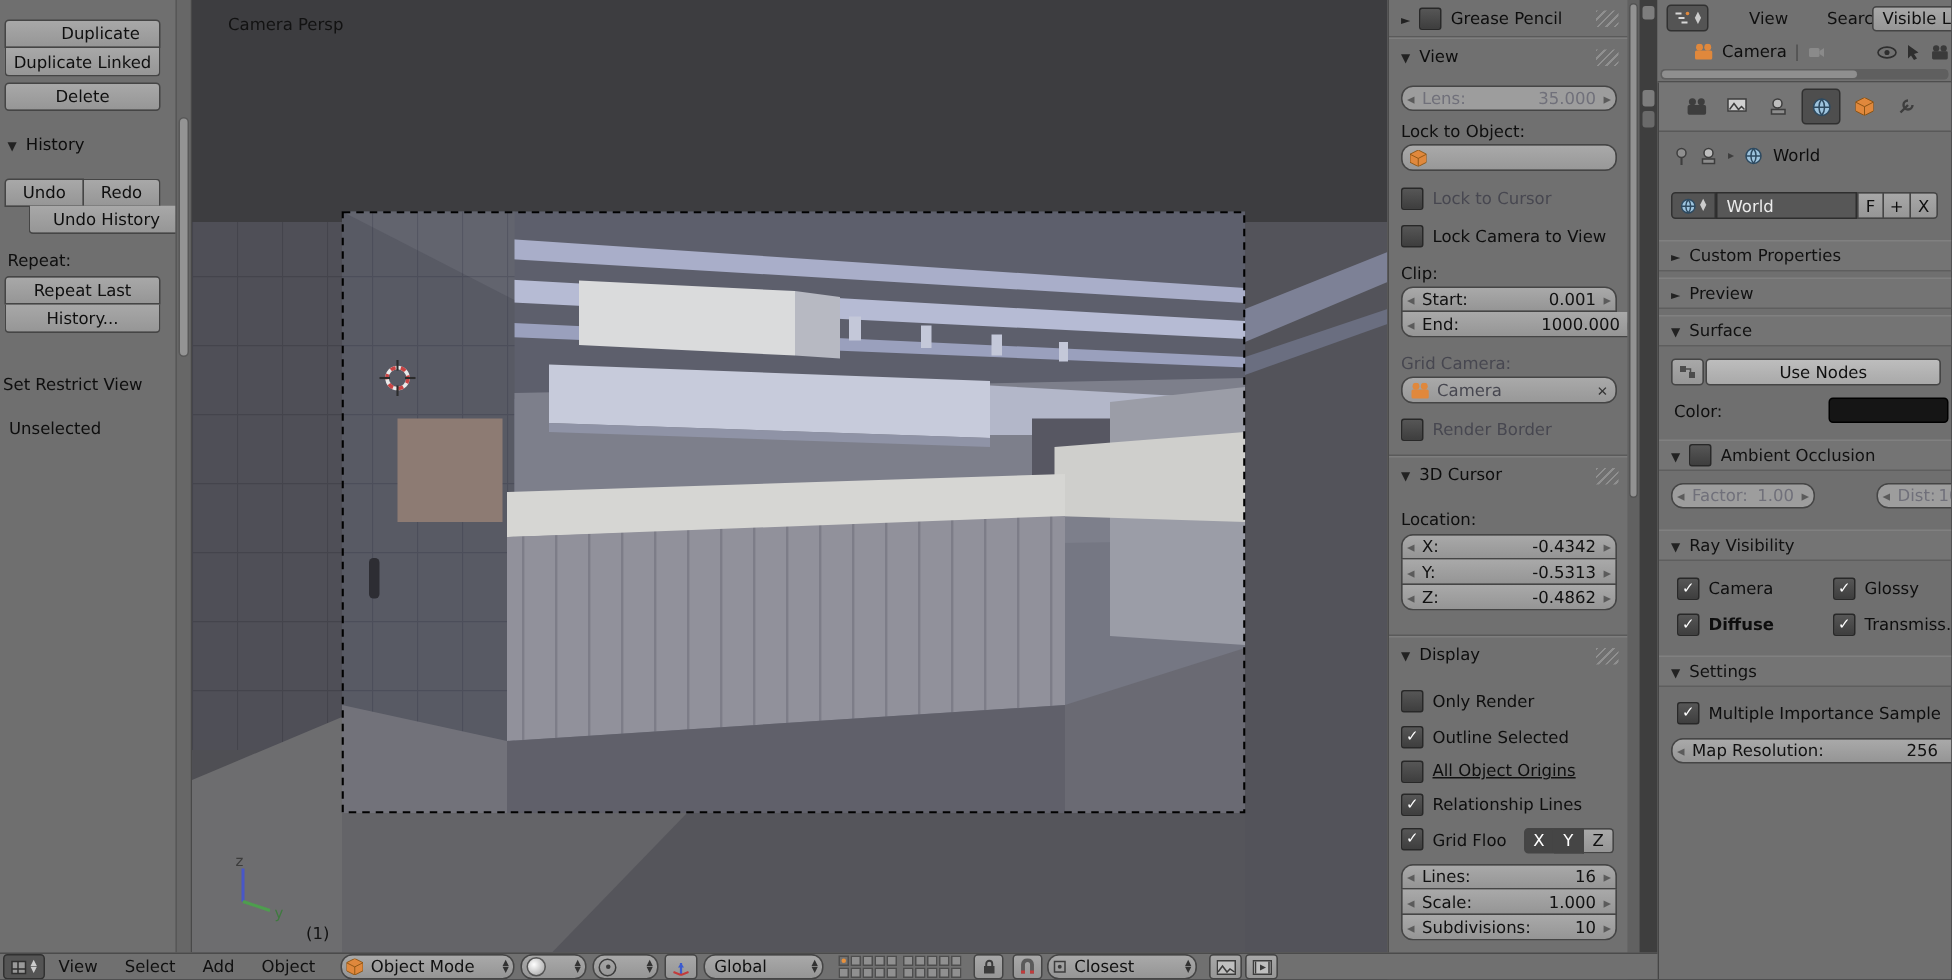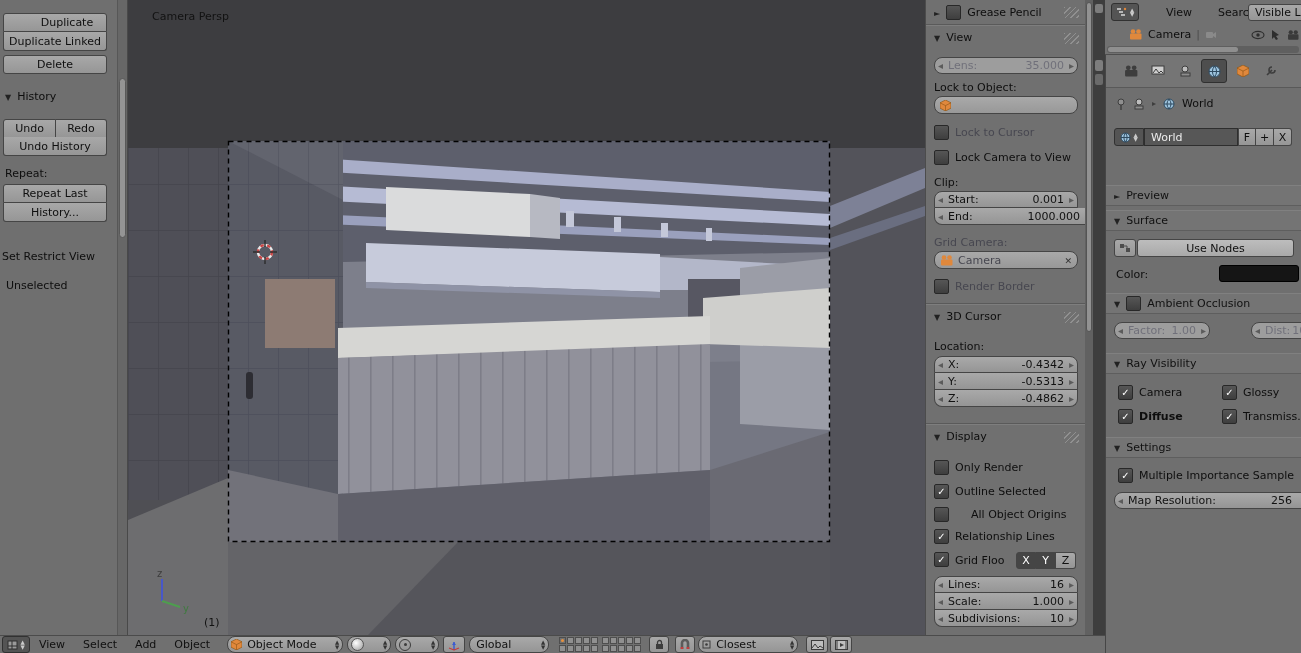--- a/index.html
+++ b/index.html
@@ -70,21 +70,21 @@
     <div class="a hdrP" style="left:5px;top:90px;">
       <span class="tri-d"></span>
       <span>History</span>
     </div>
     <div class="a btn" style="left:3px;top:119px;width:53px;border-radius:3px 0 0 0;">
       <span>Undo</span>
       </div>
     <div class="a btn" style="left:56px;top:119px;width:51px;border-radius:0 3px 0 0;border-left:0;">
       <span>Redo</span>
       </div>
-    <div class="a btn" style="left:3px;top:137px;width:104px;border-radius:0 0 3px 3px;border-top:0;">
+    <div class="a btn" style="left:19px;top:137px;width:104px;border-radius:0 0 3px 3px;border-top:0;">
       <span>Undo History</span>
       </div>
 
     <div class="a lbl" style="left:5px;top:167px;">Repeat:</div>
     <div class="a btn" style="left:3px;top:184px;width:104px;border-radius:3px 3px 0 0;">
       <span>Repeat Last</span>
       </div>
     <div class="a btn" style="left:3px;top:203px;width:104px;border-radius:0 0 3px 3px;border-top:0;">
       <span>History...</span>
       </div>
@@ -286,21 +286,21 @@
     <div class="a hatch" style="left:138px;top:432px;"></div>
 
     <div class="a" style="left:8px;top:460px;display:flex;gap:6px;align-items:center;">
       <span class="chk"></span>
       <span class="lbl">Only Render</span>
     </div>
     <div class="a" style="left:8px;top:484px;display:flex;gap:6px;align-items:center;">
       <span class="chk on"></span>
       <span class="lbl">Outline Selected</span>
     </div>
-    <div class="a" style="left:8px;top:507px;display:flex;gap:22px;align-items:center;">
+    <div class="a" style="left:8px;top:507px;display:flex;gap:6px;text-decoration:underline;">
       <span class="chk"></span>
       <span class="lbl">All Object Origins</span>
     </div>
     <div class="a" style="left:8px;top:529px;display:flex;gap:6px;align-items:center;">
       <span class="chk on"></span>
       <span class="lbl">Relationship Lines</span>
     </div>
     <div class="a" style="left:8px;top:552px;display:flex;gap:6px;align-items:flex-end;">
       <span class="chk on"></span>
       <span class="lbl">Grid Floo</span>
@@ -466,20 +466,24 @@
     <div class="a btn" style="left:132px;top:73px;width:18px;height:18px;border-radius:0;">
       <span>F</span>
       </div>
     <div class="a btn" style="left:150px;top:73px;width:18px;height:18px;border-radius:0;border-left:0;">
       <span>+</span>
       </div>
     <div class="a btn" style="left:168px;top:73px;width:18px;height:18px;border-radius:0 3px 3px 0;border-left:0;">
       <span>X</span>
       </div>
 
+    <div class="a phdr" style="left:0;top:105px;width:196px;">
+      <span class="tri-r"></span>
+      <span>Custom Properties</span>
+    </div>
     <div class="a phdr" style="left:0;top:130px;width:196px;">
       <span class="tri-r"></span>
       <span>Preview</span>
     </div>
     <div class="a phdr" style="left:0;top:155px;width:196px;">
       <span class="tri-d"></span>
       <span>Surface</span>
     </div>
 
     <div class="a btn" style="left:8px;top:184px;width:22px;height:18px;">

